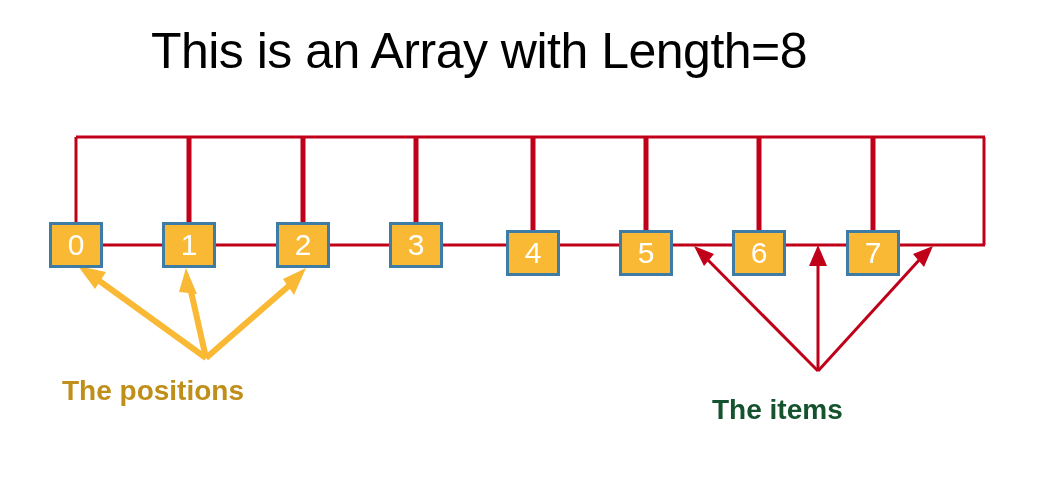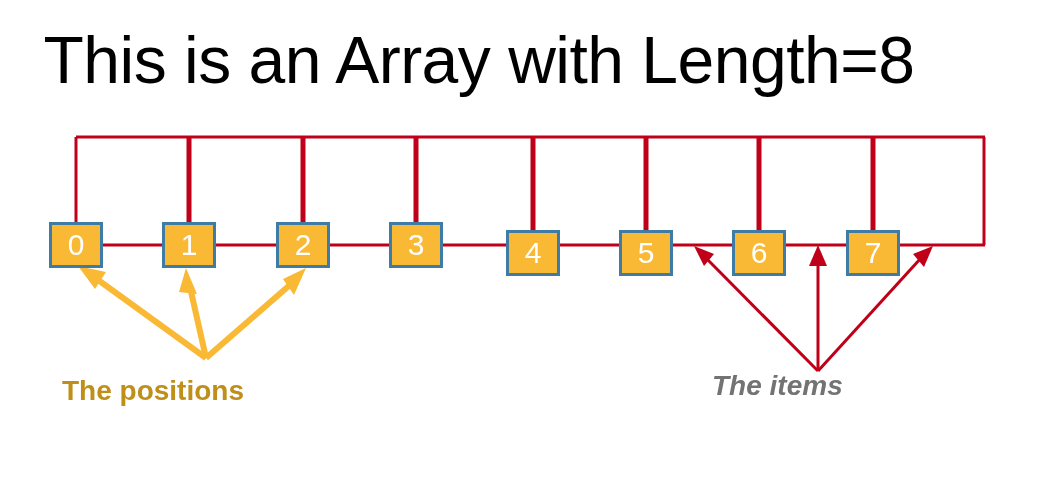--- a/index.html
+++ b/index.html
@@ -18,21 +18,21 @@
     background: #ffffff;
     overflow: hidden;
   }
   #title {
     position: absolute;
     left: 0;
     top: 22px;
     width: 958px;
     text-align: center;
     font-family: "Liberation Sans", sans-serif;
-    font-size: 66px;
+    font-size: 50px;
     font-weight: 400;
     color: #000000;
     letter-spacing: -0.5px;
     white-space: nowrap;
   }
   #vector-layer {
     position: absolute;
     left: 0;
     top: 0;
     width: 1064px;
@@ -62,23 +62,22 @@
     white-space: nowrap;
     line-height: 1;
   }
   #caption-positions {
     left: 62px;
     top: 377px;
     color: #BF8F1A;
   }
   #caption-items {
     left: 712px;
-    top: 372px;
-    color: #737373;
-    font-style: italic;
+    top: 396px;
+    color: #14532d;
   }
 </style>
 </head>
 <body>
 
 <div id="canvas">
 
   <div id="title">This is an Array with Length=8</div>
 
   <svg id="vector-layer" viewBox="0 0 1064 494" width="1064" height="494" xmlns="http://www.w3.org/2000/svg">

